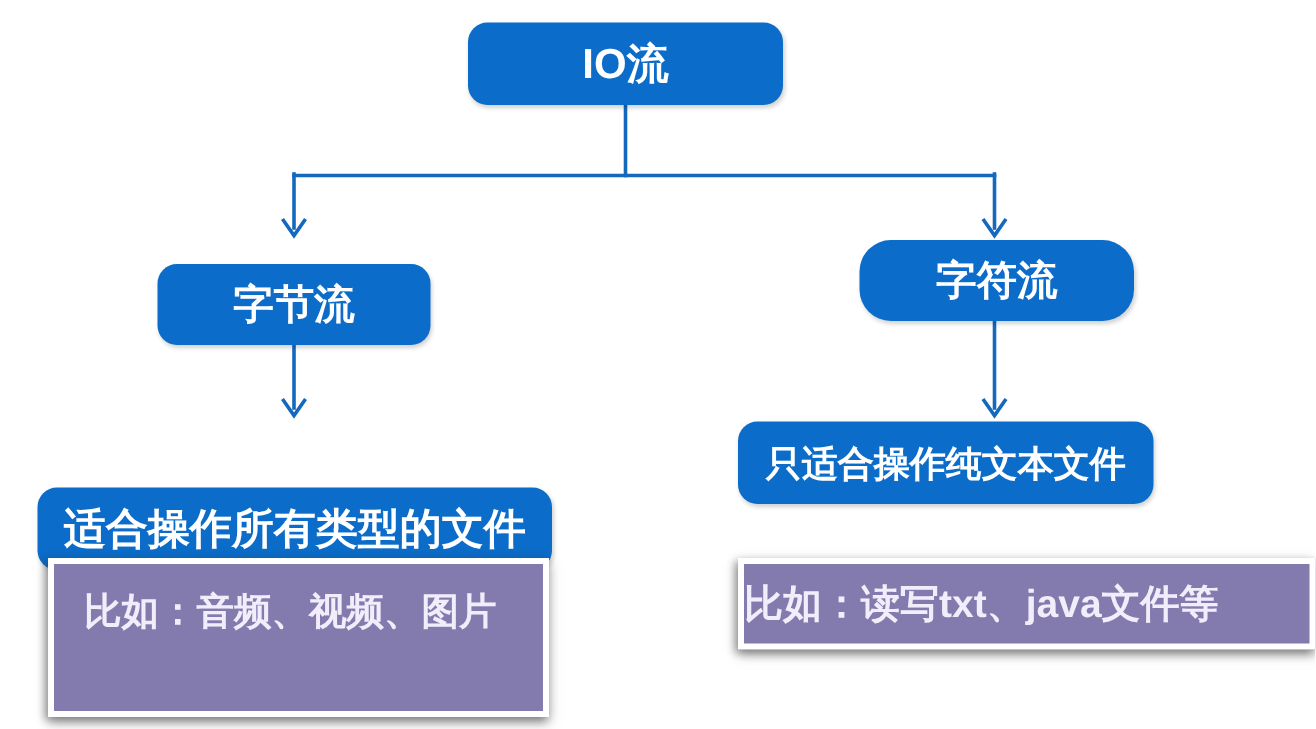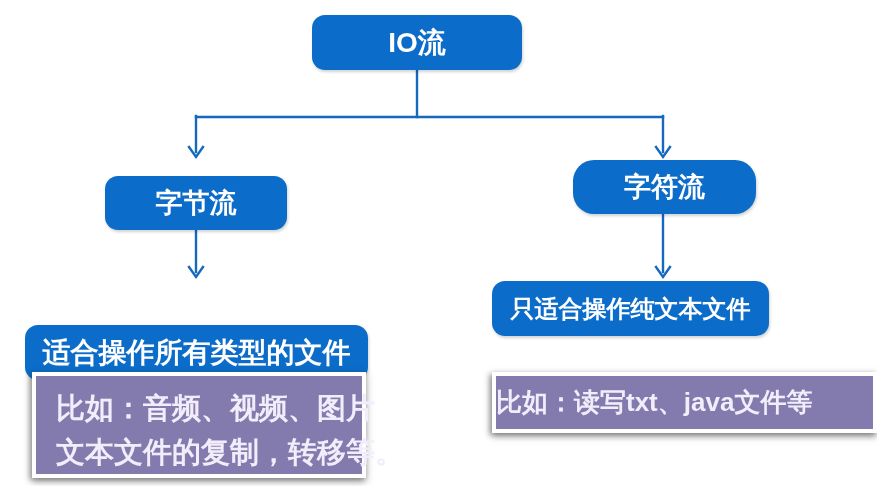--- a/index.html
+++ b/index.html
@@ -62,21 +62,21 @@
     color: var(--note-text);
     border: 4px solid var(--note-border);
     box-shadow: 0 3px 7px rgba(60,60,60,0.55), -3px 2px 5px rgba(60,60,60,0.30);
     font-weight: 600;
     white-space: nowrap;
   }
   .note-left {
     left: 32px; top: 372px;
     width: 334px; height: 106px;
     padding: 10px 0 0 20px;
-    font-size: 29px;
+    font-size: 25px;
     line-height: 44px;
   }
   .note-right {
     left: 492px; top: 372px;
     width: 385px; height: 61px;
     font-size: 26px;
     line-height: 53px;
   }
 </style>
 </head>
@@ -102,20 +102,19 @@
   <div class="node node-byte">字节流</div>
 
   <div class="node node-char">字符流</div>
 
   <div class="node node-desc-l">适合操作所有类型的文件</div>
 
   <div class="node node-desc-r">只适合操作纯文本文件</div>
 
   <div class="note note-left">
     <div>比如：音频、视频、图片</div>
-    <div>文本文件的复制，转移等。</div>
   </div>
 
   <div class="note note-right">
     <div>比如：读写txt、java文件等</div>
   </div>
 
 </div>
 
 </body></html>

